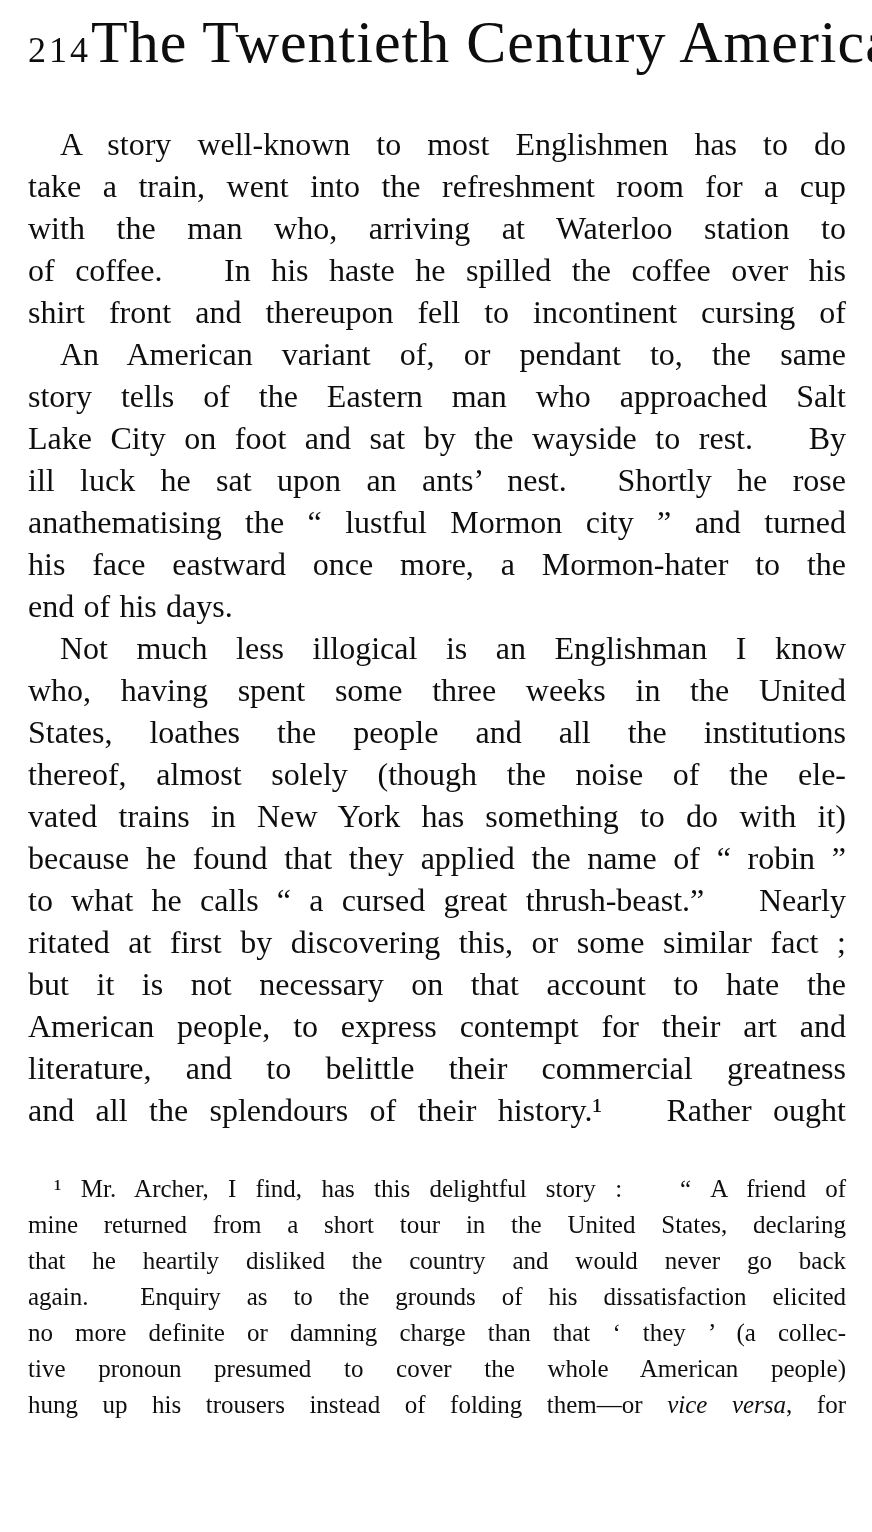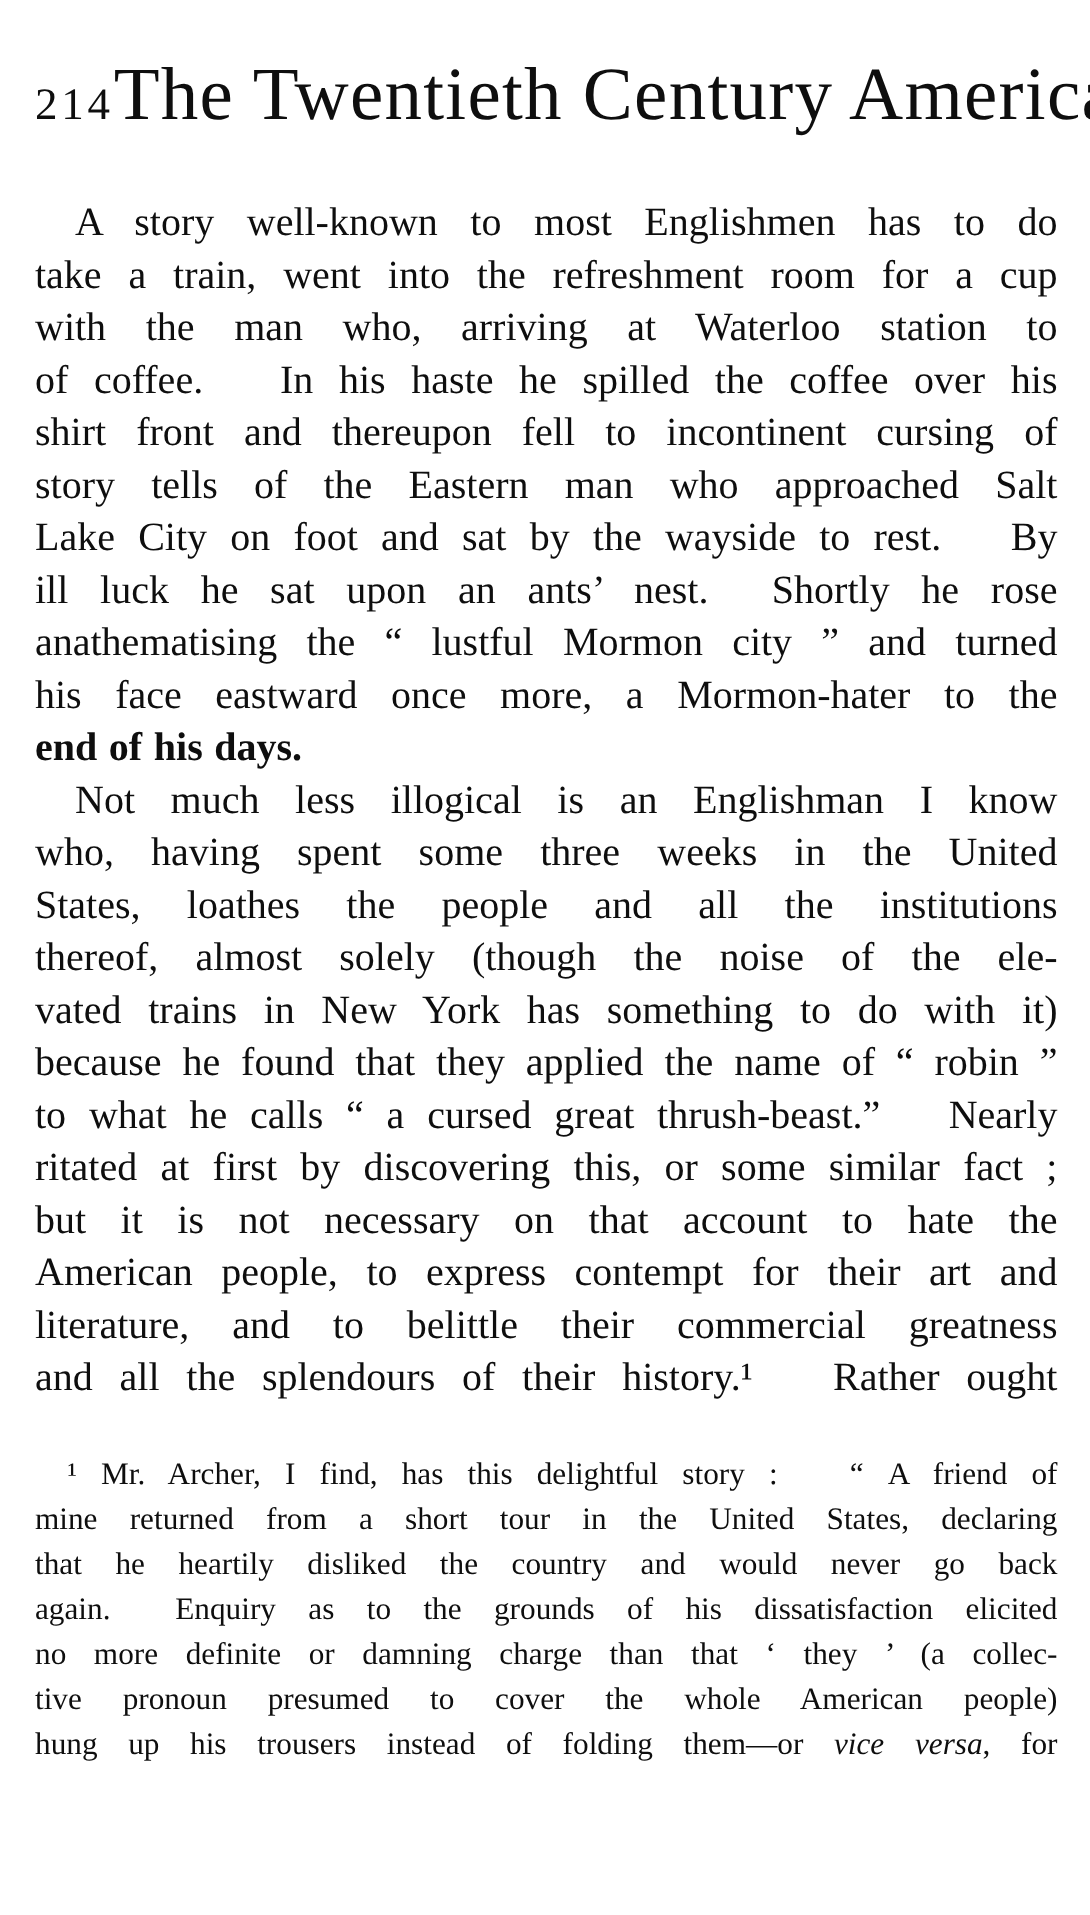--- a/index.html
+++ b/index.html
@@ -4,21 +4,21 @@
 <style>
   html, body { margin: 0; padding: 0; background: #ffffff; }
   .page {
     position: relative;
     width: 872px;
     height: 1532px;
     box-sizing: border-box;
     background: #ffffff;
     color: #0e0e0e;
     font-family: "Liberation Serif", "DejaVu Serif", serif;
-    padding: 41px 26px 0 28px;
+    padding: 8px 26px 0 28px;
     overflow: hidden;
   }
   .header {
     display: flex;
     align-items: baseline;
   }
   .pagenum {
     font-size: 36px;
     letter-spacing: 3px;
     flex: 0 0 auto;
@@ -37,21 +37,21 @@
     font-size: 32px;
     line-height: 42px;
   }
   .tline {
     text-align: justify;
     text-align-last: justify;
     word-spacing: 0.04em;
     white-space: normal;
   }
   .tline.indent { padding-left: 32px; }
-  .tline.endline { text-align-last: left; font-weight: bold; }
+  .tline.endline { text-align-last: left; }
   .footnote {
     margin-top: 40px;
     font-size: 25px;
     line-height: 36px;
   }
   .footnote .tline.indent { padding-left: 26px; }
   .ital { font-style: italic; }
 </style>
 </head>
 <body>
@@ -67,20 +67,21 @@
 
     <div>
       <div class="tline indent">A story well-known to most Englishmen has to do</div>
       <div class="tline">take a train, went into the refreshment room for a cup</div>
       <div class="tline">with the man who, arriving at Waterloo station to</div>
       <div class="tline">of coffee.&nbsp;&nbsp; In his haste he spilled the coffee over his</div>
       <div class="tline">shirt front and thereupon fell to incontinent cursing of</div>
     </div>
 
     <div>
+      <div class="tline indent">An American variant of, or pendant to, the same</div>
       <div class="tline">story tells of the Eastern man who approached Salt</div>
       <div class="tline">Lake City on foot and sat by the wayside to rest.&nbsp;&nbsp; By</div>
       <div class="tline">ill luck he sat upon an ants’ nest.&nbsp; Shortly he rose</div>
       <div class="tline">anathematising the “&nbsp;lustful Mormon city&nbsp;” and turned</div>
       <div class="tline">his face eastward once more, a Mormon-hater to the</div>
       <div class="tline endline">end of his days.</div>
     </div>
 
     <div>
       <div class="tline indent">Not much less illogical is an Englishman I know</div>

